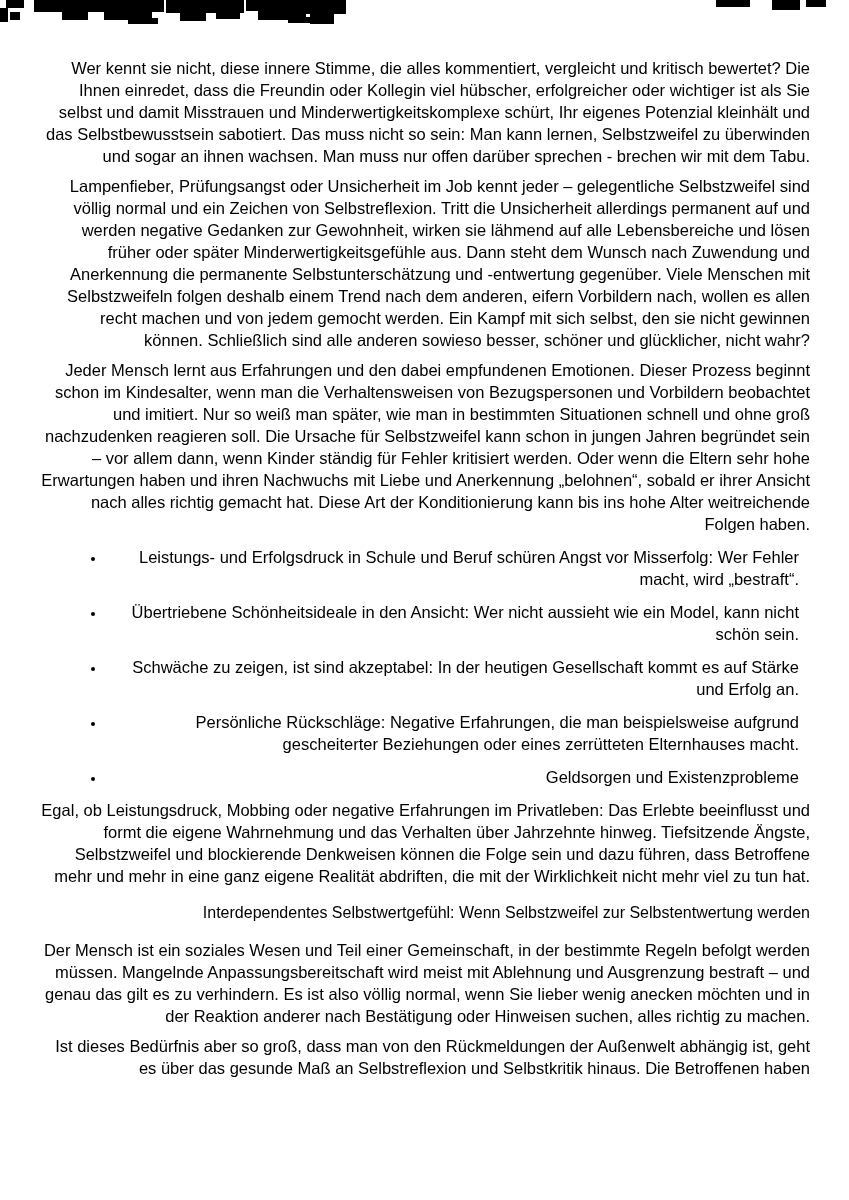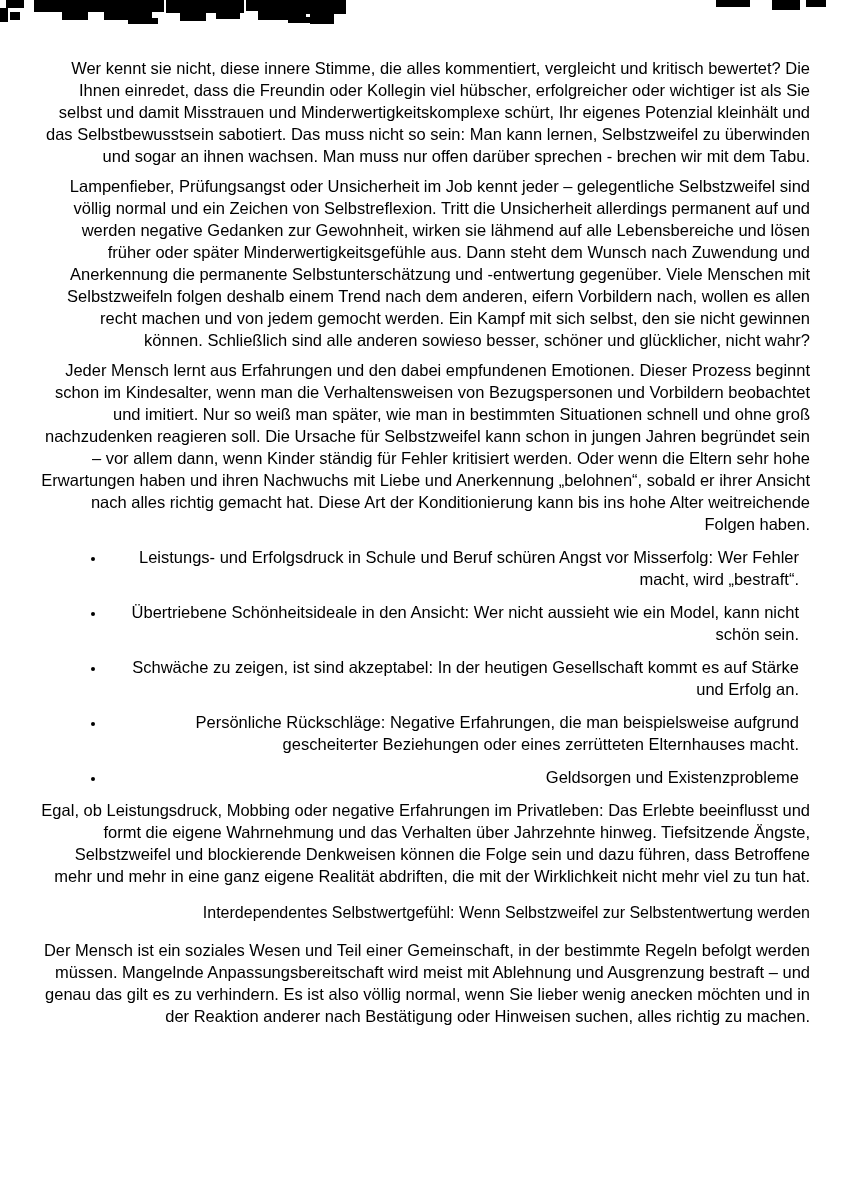--- a/index.html
+++ b/index.html
@@ -95,14 +95,15 @@
     <li>Persönliche Rückschläge: Negative Erfahrungen, die man beispielsweise aufgrund gescheiterter Beziehungen oder eines zerrütteten Elternhauses macht.</li>
     <li>Geldsorgen und Existenzprobleme</li>
   </ul>
 
   <p>Egal, ob Leistungsdruck, Mobbing oder negative Erfahrungen im Privatleben: Das Erlebte beeinflusst und formt die eigene Wahrnehmung und das Verhalten über Jahrzehnte hinweg. Tiefsitzende Ängste, Selbstzweifel und blockierende Denkweisen können die Folge sein und dazu führen, dass Betroffene mehr und mehr in eine ganz eigene Realität abdriften, die mit der Wirklichkeit nicht mehr viel zu tun hat.</p>
 
   <h2 class="section-heading">Interdependentes Selbstwertgefühl: Wenn Selbstzweifel zur Selbstentwertung werden</h2>
 
   <p>Der Mensch ist ein soziales Wesen und Teil einer Gemeinschaft, in der bestimmte Regeln befolgt werden müssen. Mangelnde Anpassungsbereitschaft wird meist mit Ablehnung und Ausgrenzung bestraft – und genau das gilt es zu verhindern. Es ist also völlig normal, wenn Sie lieber wenig anecken möchten und in der Reaktion anderer nach Bestätigung oder Hinweisen suchen, alles richtig zu machen.</p>
 
+  <p>Ist dieses Bedürfnis aber so groß, dass man von den Rückmeldungen der Außenwelt abhängig ist, geht es über das gesunde Maß an Selbstreflexion und Selbstkritik hinaus. Die Betroffenen haben</p>
 
 </div>
 
 </body></html>

